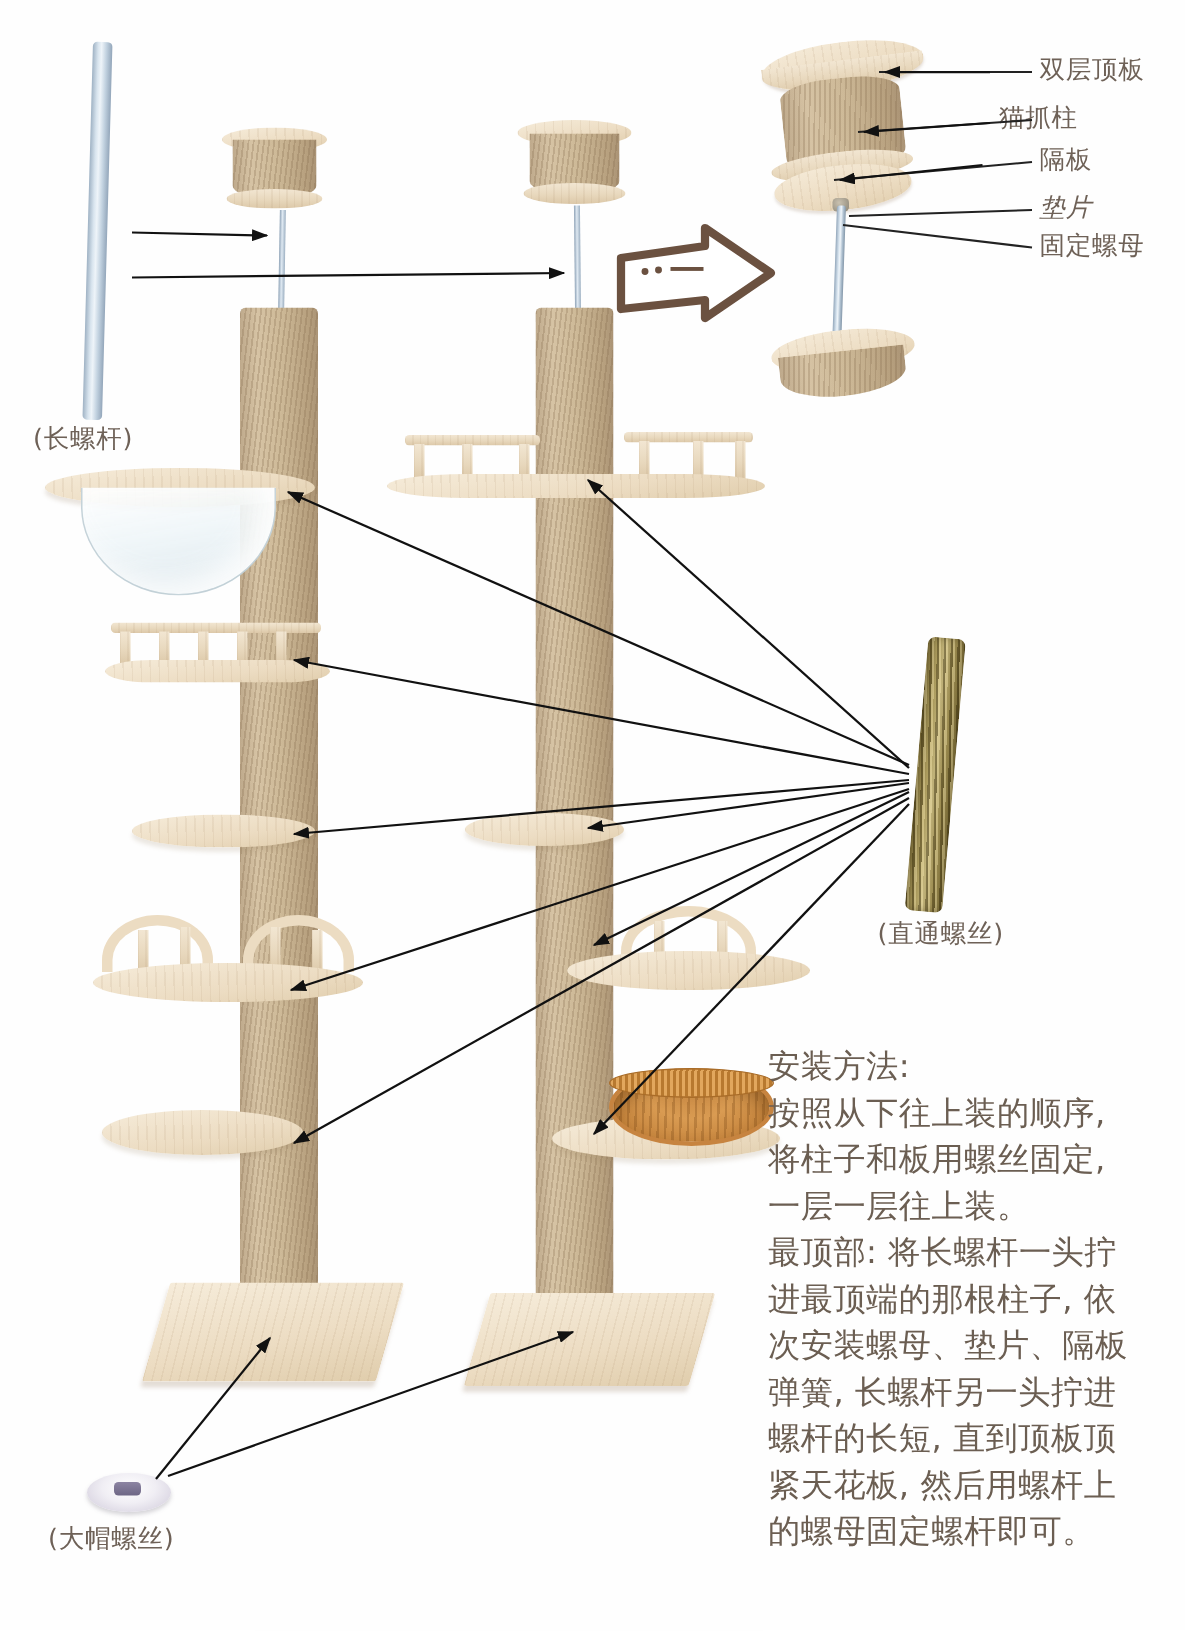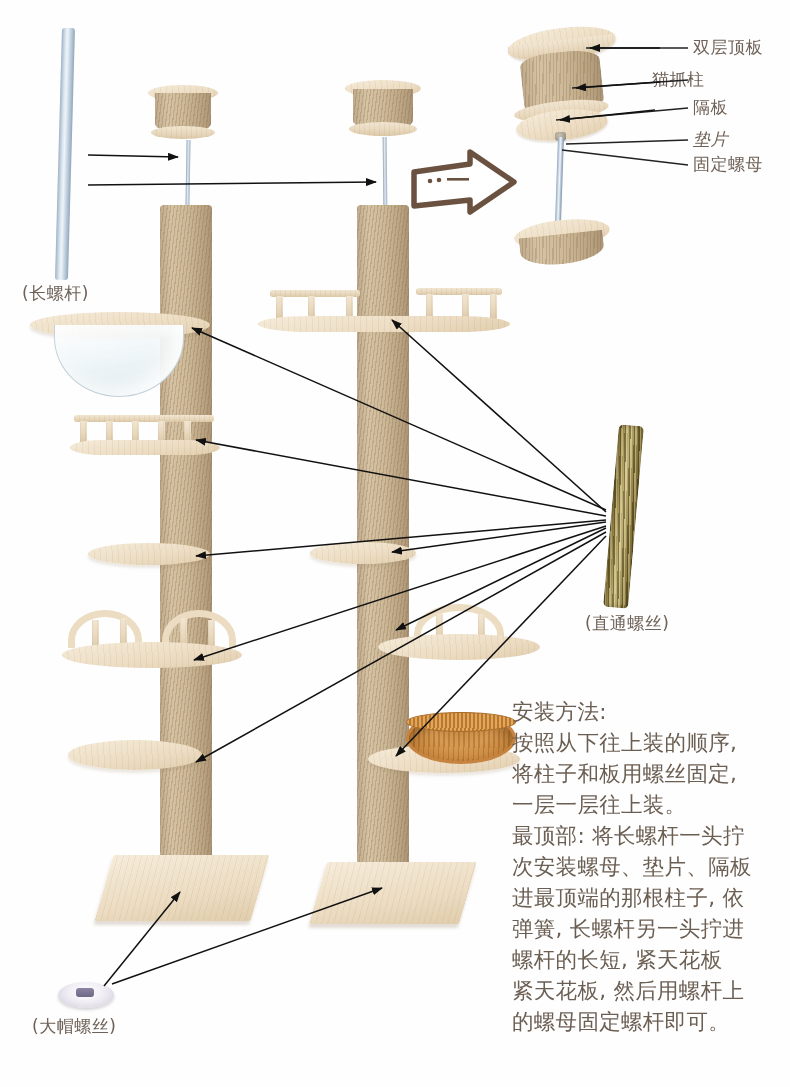--- a/index.html
+++ b/index.html
@@ -100,21 +100,21 @@
                 transform:rotate(2deg); transform-origin:50% 0%;
                 background:linear-gradient(90deg,#93a7bb 0%,#d6e3ee 35%,#eef4f9 50%,#adbfcf 75%,#8497a9 100%);"></div>
 
     <div class="abs wood-top" style="left:14px; top:198px; width:96px; height:28px; border-radius:50%;
                 transform:rotate(-6deg);"></div>
     <div class="abs sisal" style="left:20px; top:212px; width:84px; height:30px;
                 border-radius:0 0 44px 44px/0 0 16px 16px; transform:rotate(-6deg);"></div>
   </div>
 
   <div class="abs lbl" style="left:693px; top:39px;">双层顶板</div>
-  <div class="abs lbl" style="left:652px; top:71px;">猫抓柱</div>
+  <div class="abs lbl" style="left:666px; top:71px;">猫抓柱</div>
   <div class="abs lbl" style="left:693px; top:99px;">隔板</div>
   <div class="abs lbl" style="left:693px; top:131px;font-style:italic;">垫片</div>
   <div class="abs lbl" style="left:693px; top:156px;">固定螺母</div>
 
   <div class="abs" style="left:148px; top:85px; width:72px; height:64px;">
     <div class="abs wood-top" style="left:0; top:0; width:70px; height:16px; border-radius:50%;"></div>
     <div class="abs sisal" style="left:7px; top:8px; width:56px; height:40px; border-radius:0 0 30px 30px/0 0 10px 10px;"></div>
     <div class="abs wood" style="left:3px; top:41px; width:64px; height:13px; border-radius:50%;"></div>
   </div>
   <div class="abs" style="left:186px; top:140px; width:4px; height:68px; transform:rotate(1deg);
@@ -237,24 +237,24 @@
   <div class="abs" style="left:76px; top:988px; width:18px; height:9px; border-radius:3px;
               background:linear-gradient(180deg,#8c84a2,#6d6685);"></div>
   <div class="abs lbl" style="left:32px; top:1018px;">(大帽螺丝)</div>
 
   <div class="abs" id="instructions" style="left:512px; top:697px;">
     <span class="ln">安装方法:</span>
     <span class="ln">按照从下往上装的顺序,</span>
     <span class="ln">将柱子和板用螺丝固定,</span>
     <span class="ln">一层一层往上装。</span>
     <span class="ln">最顶部: 将长螺杆一头拧</span>
+    <span class="ln">进最顶端的那根柱子, 依</span>
     <span class="ln">次安装螺母、垫片、隔板</span>
-    <span class="ln">进最顶端的那根柱子, 依</span>
     <span class="ln">弹簧, 长螺杆另一头拧进</span>
-    <span class="ln">螺杆的长短, 紧天花板</span>
+    <span class="ln">螺杆的长短, 直到顶板顶</span>
     <span class="ln">紧天花板, 然后用螺杆上</span>
     <span class="ln">的螺母固定螺杆即可。</span>
   </div>
 
   <svg class="overlay">
     <defs>
       <marker id="ah" markerWidth="11" markerHeight="8" refX="10" refY="4" orient="auto" markerUnits="userSpaceOnUse">
         <path d="M0,0 L11,4 L0,8 z" fill="#111111"></path>
       </marker>
     </defs>

